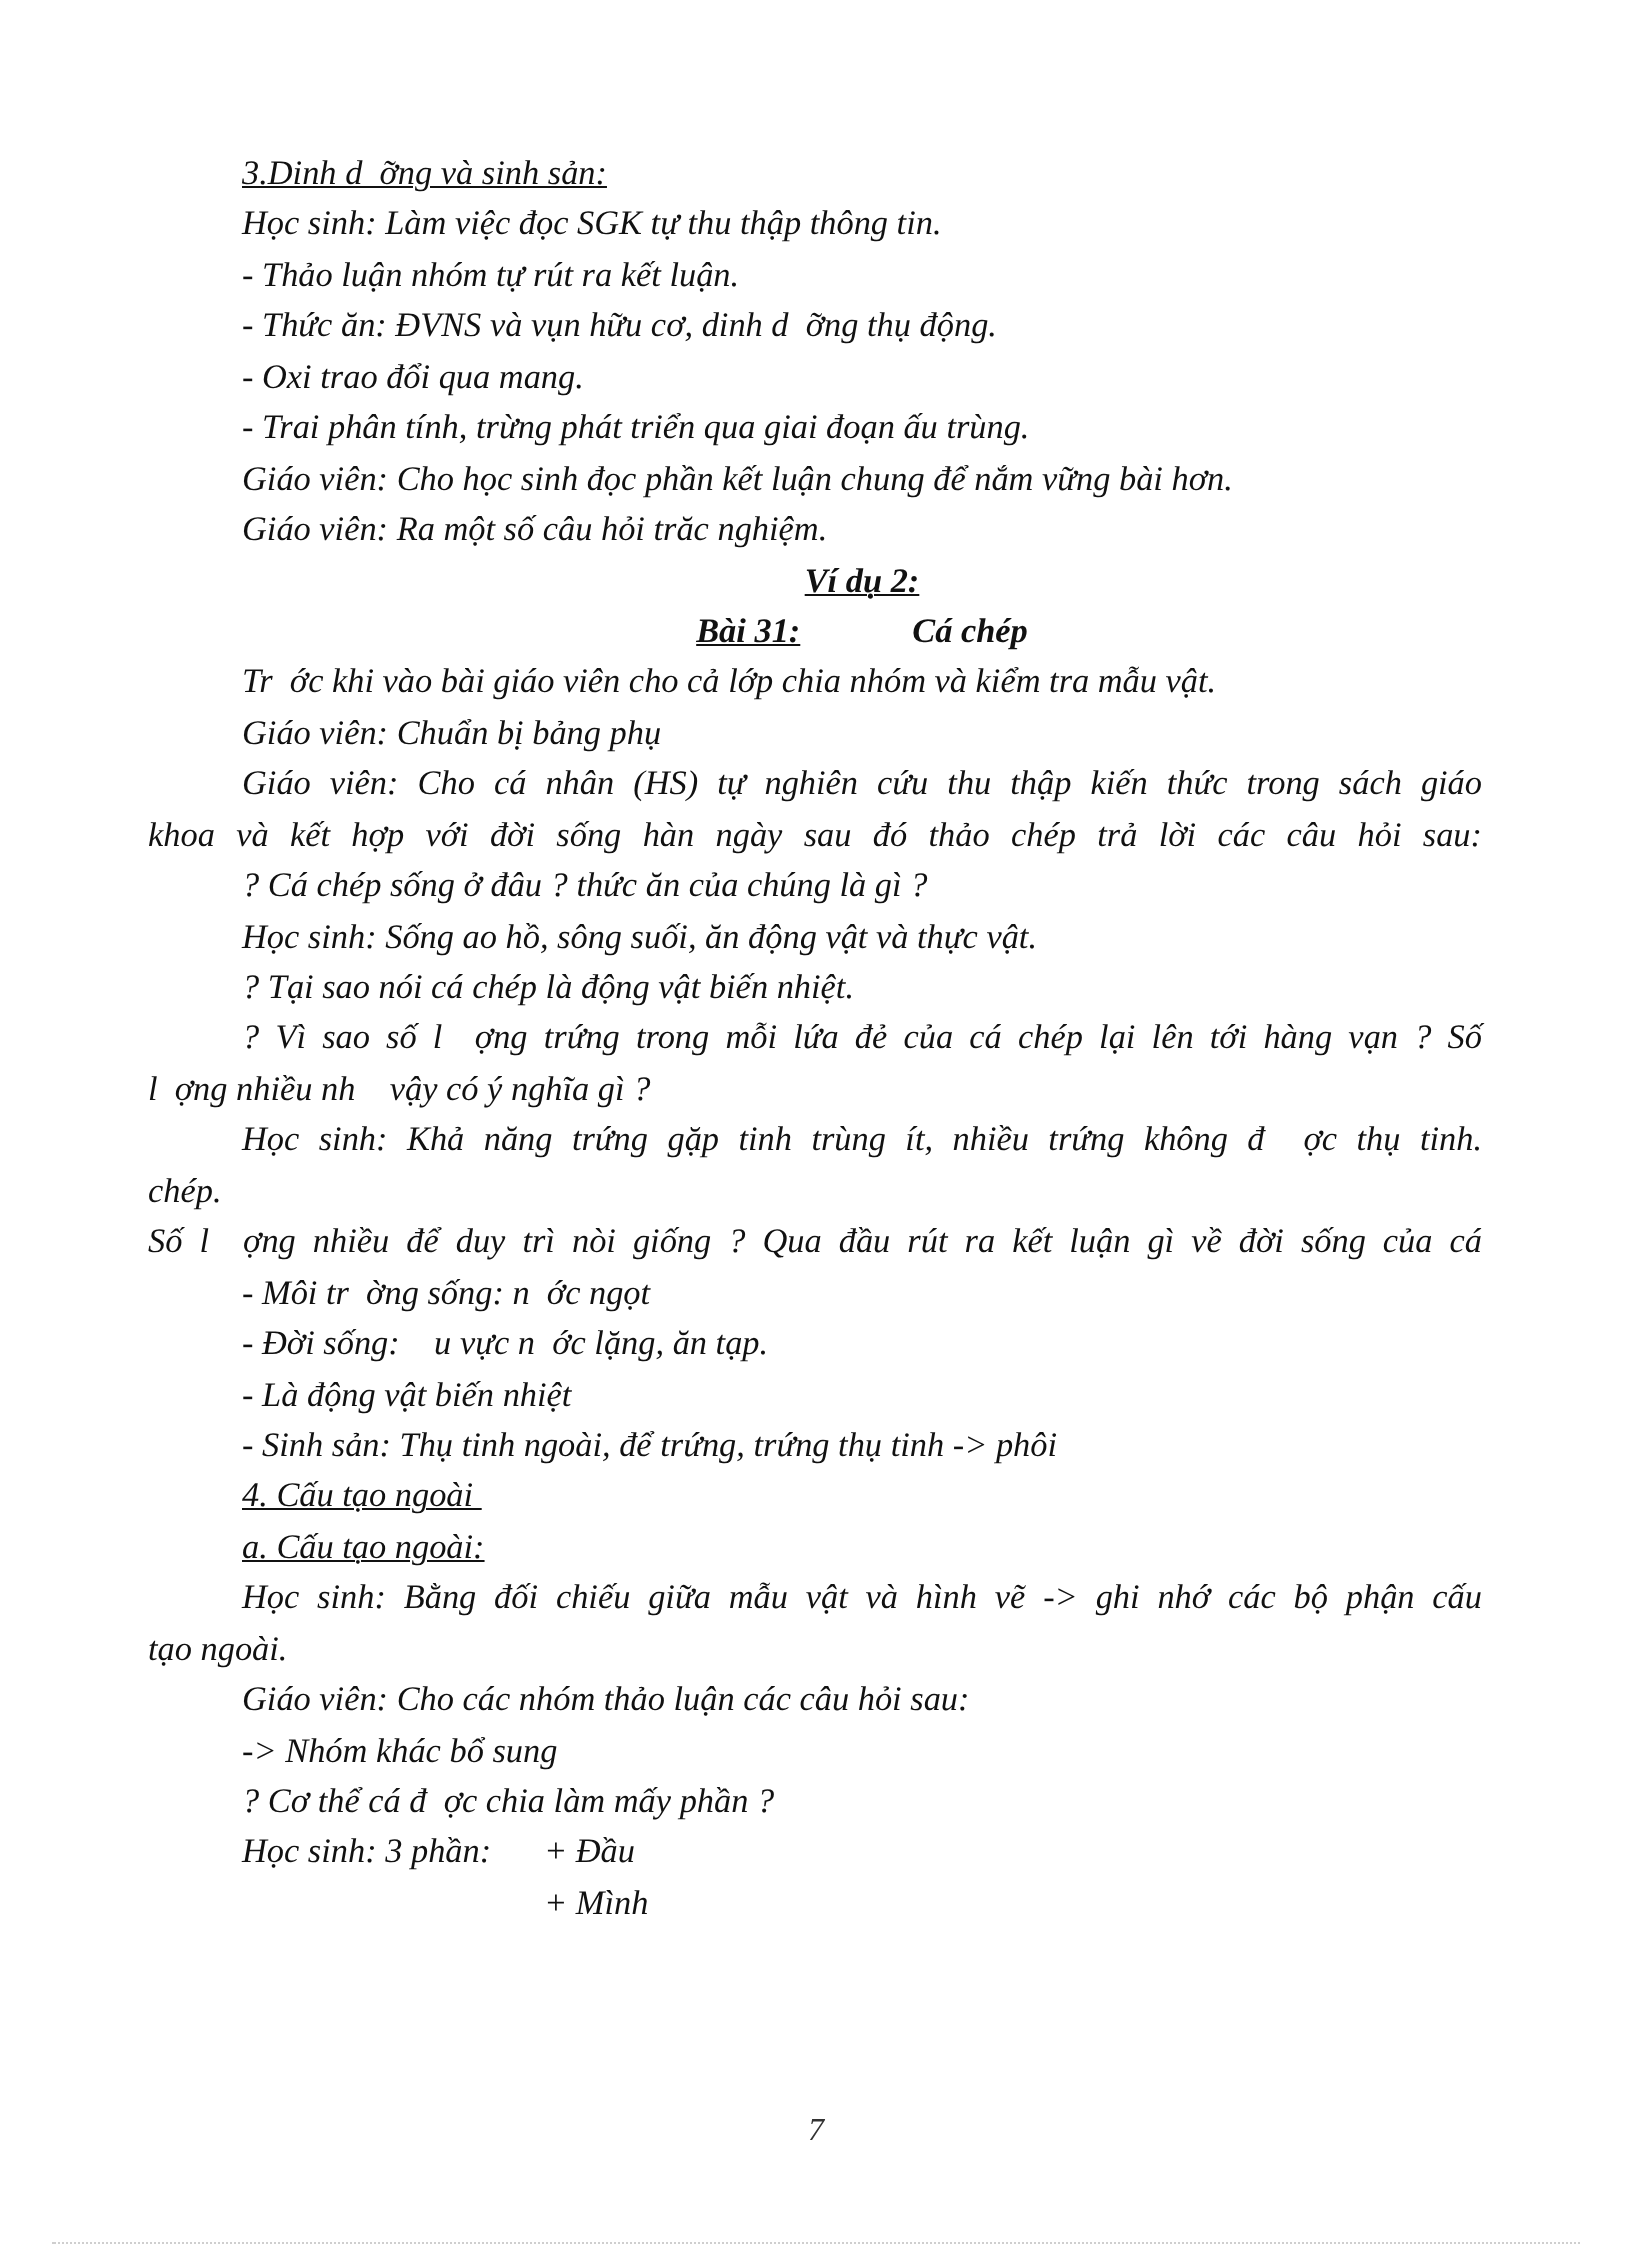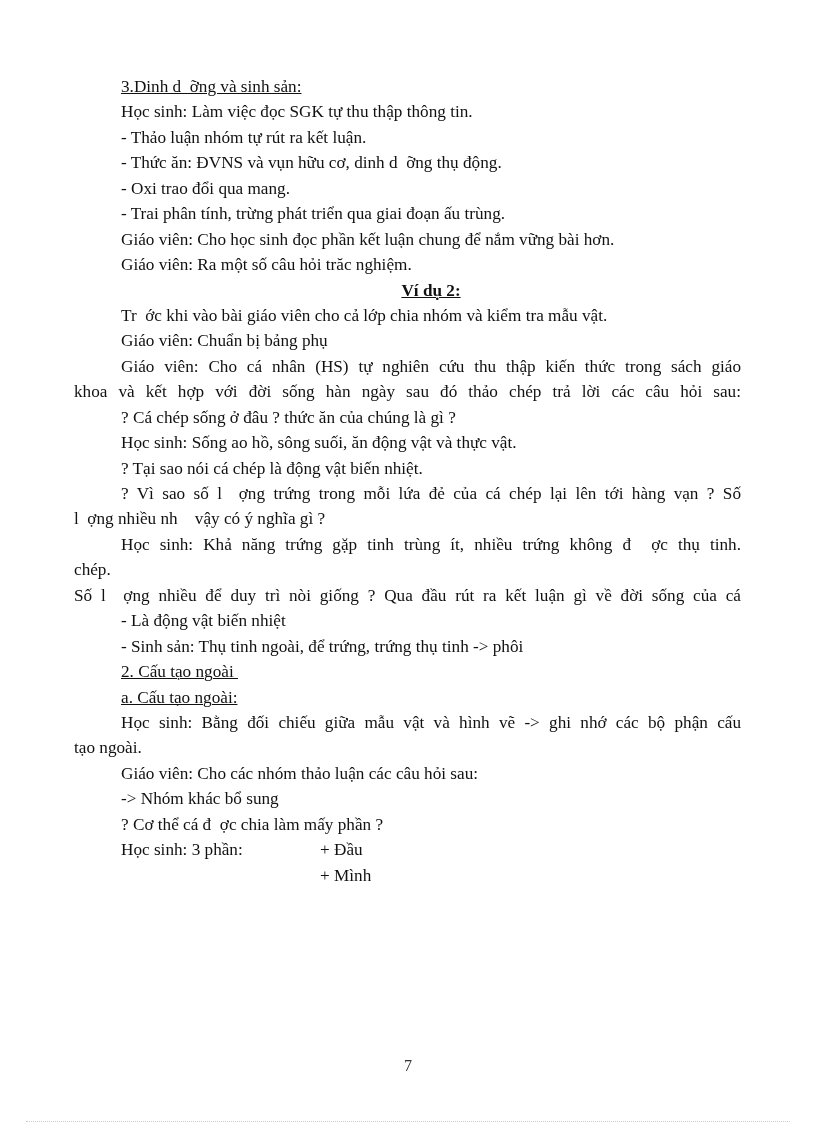--- a/index.html
+++ b/index.html
@@ -1,34 +1,34 @@
 <!DOCTYPE html>
 <html><head>
   <meta charset="utf-8">
   <style>
     html, body { margin: 0; padding: 0; background: #ffffff; }
     body {
       width: 816px; height: 1123px; position: relative; overflow: hidden;
       font-family: "Liberation Serif", "DejaVu Serif", serif;
       color: #111111;
     }
-    .page { position: absolute; left: 0; top: 0; width: 816px; height: 1054px; }
+    .page { position: absolute; left: 0; top: 0; width: 816px; height: 1054px; font-style: italic; }
     .text-block {
       position: absolute; left: 74px; top: 74px; width: 667px;
       font-size: 17.2px; line-height: 25.45px;
     }
     .line { white-space: pre; height: 25.45px; }
     .ind { padding-left: 47px; }
     .ul {
       text-decoration: underline; text-decoration-thickness: 1px;
       text-underline-offset: 1px;
     }
     .bold { font-weight: bold; text-align: center; }
     .title-gap { display: inline-block; width: 56px; }
-    .plus-col { position: absolute; left: 198px; margin-left: 48px; }
+    .plus-col { position: absolute; left: 198px; }
     .rel { position: relative; }
     .page-number {
       position: absolute; top: 1057px; left: 0; width: 816px;
       text-align: center; font-size: 16px; color: #333;
     }
     .page-border {
       position: absolute; left: 26px; right: 26px; top: 1121px; height: 0;
       border-top: 1px dotted #cfcfcf;
     }
     .just { text-align: justify; text-align-last: justify; display: block; }
@@ -42,42 +42,45 @@
     <div class="line ind"><span class="ul">3.Dinh d  ỡng và sinh sản:</span></div>
     <div class="line ind">Học sinh: Làm việc đọc SGK tự thu thập thông tin.</div>
     <div class="line ind">- Thảo luận nhóm tự rút ra kết luận.</div>
     <div class="line ind">- Thức ăn: ĐVNS và vụn hữu cơ, dinh d  ỡng thụ động.</div>
     <div class="line ind">- Oxi trao đổi qua mang.</div>
     <div class="line ind">- Trai phân tính, trừng phát triển qua giai đoạn ấu trùng.</div>
     <div class="line ind">Giáo viên: Cho học sinh đọc phần kết luận chung để nắm vững bài hơn.</div>
     <div class="line ind">Giáo viên: Ra một số câu hỏi trăc nghiệm.</div>
 
     <div class="line ind bold"><span class="ul">Ví dụ 2:</span></div>
+    <div class="line ind bold"><span class="ul">Bài 31:</span><span class="title-gap"></span><span>Cá chép</span></div>
 
     <div class="line ind">Tr  ớc khi vào bài giáo viên cho cả lớp chia nhóm và kiểm tra mẫu vật.</div>
     <div class="line ind">Giáo viên: Chuẩn bị bảng phụ</div>
 
     <div class="line ind"><span class="just">Giáo viên: Cho cá nhân (HS) tự nghiên cứu thu thập kiến thức trong sách giáo</span></div>
     <div class="line"><span class="just">khoa và kết hợp với đời sống hàn ngày sau đó thảo chép trả lời các câu hỏi sau:</span></div>
 
     <div class="line ind">? Cá chép sống ở đâu ? thức ăn của chúng là gì ?</div>
     <div class="line ind">Học sinh: Sống ao hồ, sông suối, ăn động vật và thực vật.</div>
     <div class="line ind">? Tại sao nói cá chép là động vật biến nhiệt.</div>
 
     <div class="line ind"><span class="just">? Vì sao số l  ợng trứng trong mỗi lứa đẻ của cá chép lại lên tới hàng vạn ? Số</span></div>
     <div class="line">l  ợng nhiều nh    vậy có ý nghĩa gì ?</div>
 
     <div class="line ind"><span class="just">Học sinh: Khả năng trứng gặp tinh trùng ít, nhiều trứng không đ  ợc thụ tinh.</span></div>
     <div class="line">chép.</div>
     <div class="line"><span class="just">Số l  ợng nhiều để duy trì nòi giống ? Qua đầu rút ra kết luận gì về đời sống của cá</span></div>
 
+    <div class="line ind">- Môi tr  ờng sống: n  ớc ngọt</div>
+    <div class="line ind">- Đời sống:    u vực n  ớc lặng, ăn tạp.</div>
     <div class="line ind">- Là động vật biến nhiệt</div>
     <div class="line ind">- Sinh sản: Thụ tinh ngoài, để trứng, trứng thụ tinh -&gt; phôi</div>
 
-    <div class="line ind"><span class="ul">2. Cấu tạo ngoài </span></div>
+    <div class="line ind"><span class="ul">4. Cấu tạo ngoài </span></div>
     <div class="line ind"><span class="ul">a. Cấu tạo ngoài:</span></div>
 
     <div class="line ind"><span class="just">Học sinh: Bằng đối chiếu giữa mẫu vật và hình vẽ -&gt; ghi nhớ các bộ phận cấu</span></div>
     <div class="line">tạo ngoài.</div>
 
     <div class="line ind">Giáo viên: Cho các nhóm thảo luận các câu hỏi sau:</div>
     <div class="line ind">-&gt; Nhóm khác bổ sung</div>
     <div class="line ind">? Cơ thể cá đ  ợc chia làm mấy phần ?</div>
 
     <div class="line ind rel"><span>Học sinh: 3 phần:</span><span class="plus-col">+ Đầu</span></div>

